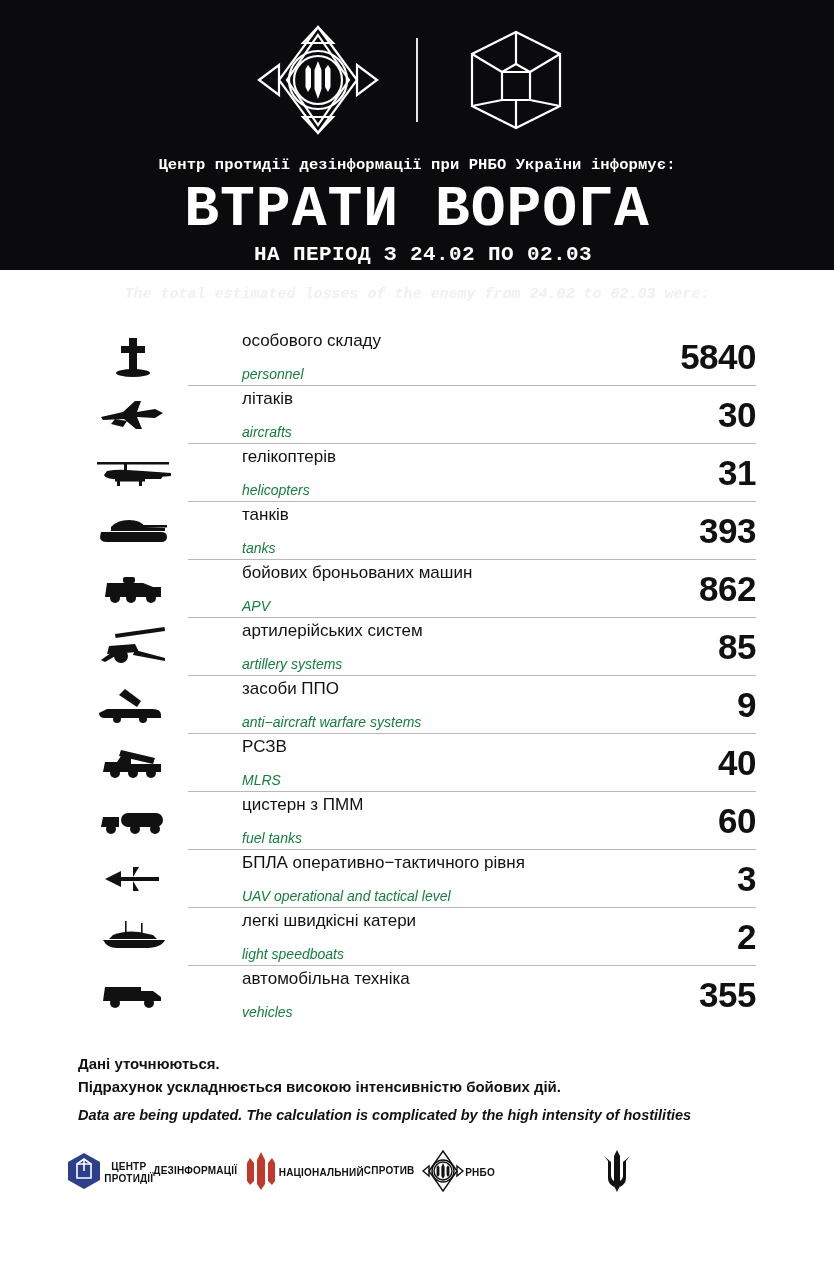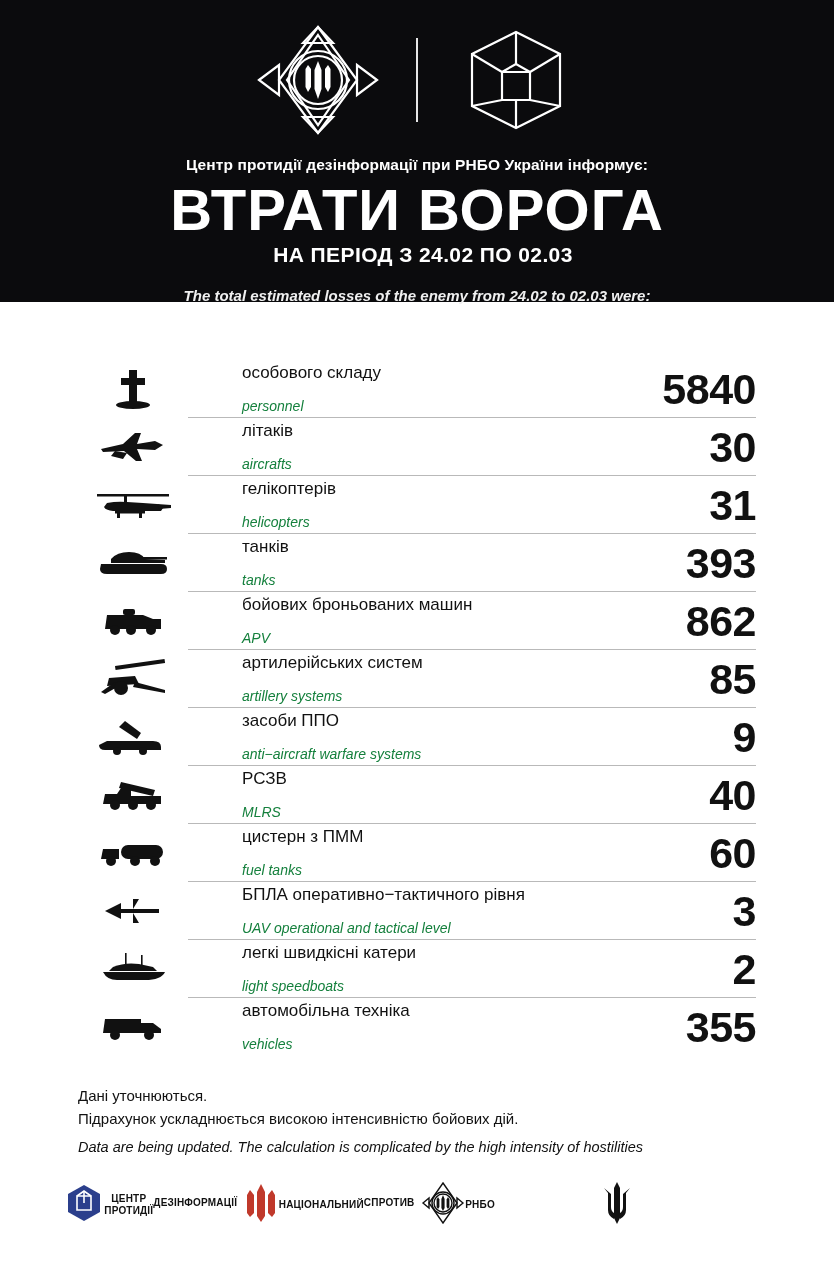--- a/index.html
+++ b/index.html
@@ -18,25 +18,26 @@
     width: 834px;
     height: 1280px;
     background: #ffffff;
   }
 
   
   .header {
     background: #0b0b0d;
     color: #ffffff;
     padding: 18px 0 18px 0;
-    height: 302px;
+    height: 270px;
     box-sizing: border-box;
     display: flex;
     flex-direction: column;
     align-items: center;
+    font-family: Liberation Mono, monospace;
   }
   .emblems {
     display: flex;
     align-items: center;
     justify-content: center;
     gap: 0px;
     height: 128px;
     margin-top: 2px;
   }
   .emblem-left, .emblem-right {
@@ -131,32 +132,33 @@
     line-height: 1.15;
   }
   .label-en {
     font-size: 14px;
     font-style: italic;
     color: #15803d;
     line-height: 1.2;
     margin-top: 15px;
   }
   .value {
-    font-size: 43px;
+    font-size: 35px;
     font-weight: bold;
     color: #111111;
     text-align: right;
     min-width: 120px;
     letter-spacing: -0.5px;
   }
 
   
   .notes {
     padding: 18px 54px 0 78px;
     margin-top: 10px;
+    font-weight: bold;
   }
   .note {
     font-size: 15px;
     color: #111111;
     line-height: 1.55;
   }
   .note-en {
     font-size: 14.5px;
     font-style: italic;
     color: #111111;

